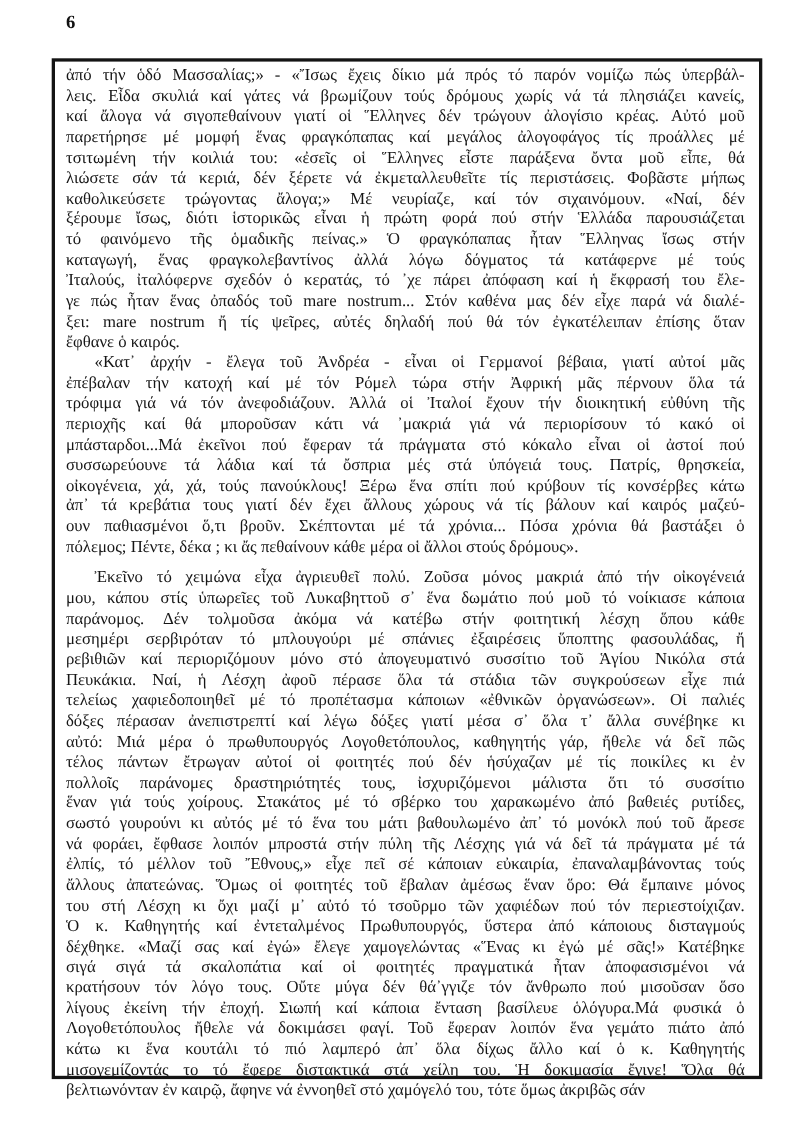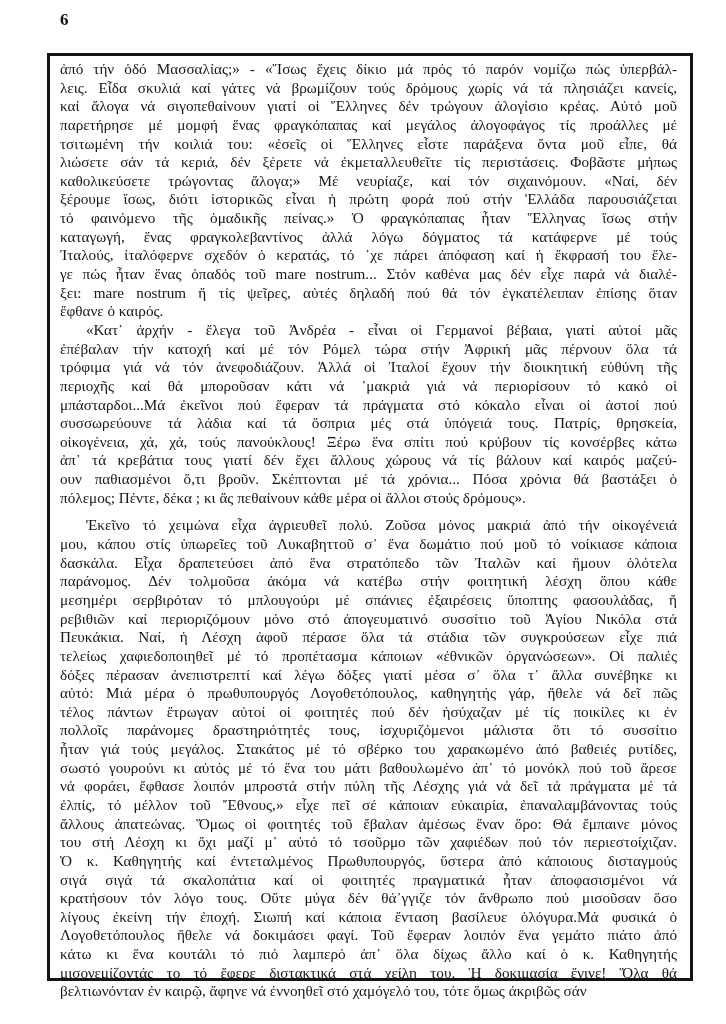--- a/index.html
+++ b/index.html
@@ -58,37 +58,37 @@
       <span class="line">συσσωρεύουνε τά λάδια καί τά ὄσπρια μές στά ὑπόγειά τους. Πατρίς, θρησκεία,</span>
       <span class="line">οἰκογένεια, χά, χά, τούς πανούκλους! Ξέρω ἕνα σπίτι πού κρύβουν τίς κονσέρβες κάτω</span>
       <span class="line">ἀπ᾽ τά κρεβάτια τους γιατί δέν ἔχει ἄλλους χώρους νά τίς βάλουν καί καιρός μαζεύ-</span>
       <span class="line">ουν παθιασμένοι ὅ,τι βροῦν. Σκέπτονται μέ τά χρόνια... Πόσα χρόνια θά βαστάξει ὁ</span>
       <span class="line last">πόλεμος; Πέντε, δέκα ; κι ἄς πεθαίνουν κάθε μέρα οἱ ἄλλοι στούς δρόμους».</span>
     </div>
   <div class="gap"></div>
   <div id="p2">
       <span class="line indent">Ἐκεῖνο τό χειμώνα εἶχα ἀγριευθεῖ πολύ. Ζοῦσα μόνος μακριά ἀπό τήν οἰκογένειά</span>
       <span class="line">μου, κάπου στίς ὑπωρεῖες τοῦ Λυκαβηττοῦ σ᾽ ἕνα δωμάτιο πού μοῦ τό νοίκιασε κάποια</span>
-      <span class="line">δασκάλα. Εἶχα δραπετεύσει ἀπό ἕνα στρατόπεδο τῶν Ἰταλῶν καί ἤμουν ὁλότελα</span>
       <span class="line">παράνομος. Δέν τολμοῦσα ἀκόμα νά κατέβω στήν φοιτητική λέσχη ὅπου κάθε</span>
       <span class="line">μεσημέρι σερβιρόταν τό μπλουγούρι μέ σπάνιες ἐξαιρέσεις ὕποπτης φασουλάδας, ἤ</span>
       <span class="line">ρεβιθιῶν καί περιοριζόμουν μόνο στό ἀπογευματινό συσσίτιο τοῦ Ἁγίου Νικόλα στά</span>
       <span class="line">Πευκάκια. Ναί, ἡ Λέσχη ἀφοῦ πέρασε ὅλα τά στάδια τῶν συγκρούσεων εἶχε πιά</span>
       <span class="line">τελείως χαφιεδοποιηθεῖ μέ τό προπέτασμα κάποιων «ἐθνικῶν ὀργανώσεων». Οἱ παλιές</span>
       <span class="line">δόξες πέρασαν ἀνεπιστρεπτί καί λέγω δόξες γιατί μέσα σ᾽ ὅλα τ᾽ ἄλλα συνέβηκε κι</span>
       <span class="line">αὐτό: Μιά μέρα ὁ πρωθυπουργός Λογοθετόπουλος, καθηγητής γάρ, ἤθελε νά δεῖ πῶς</span>
       <span class="line">τέλος πάντων ἔτρωγαν αὐτοί οἱ φοιτητές πού δέν ἡσύχαζαν μέ τίς ποικίλες κι ἐν</span>
       <span class="line">πολλοῖς παράνομες δραστηριότητές τους, ἰσχυριζόμενοι μάλιστα ὅτι τό συσσίτιο</span>
-      <span class="line">ἦταν γιά τούς μεγάλος. Στακάτος μέ τό σβέρκο του χαρακωμένο ἀπό βαθειές ρυτίδες,</span>
+      <span class="line">ἕναν γιά τούς χοίρους. Στακάτος μέ τό σβέρκο του χαρακωμένο ἀπό βαθειές ρυτίδες,</span>
       <span class="line">σωστό γουρούνι κι αὐτός μέ τό ἕνα του μάτι βαθουλωμένο ἀπ᾽ τό μονόκλ πού τοῦ ἄρεσε</span>
       <span class="line">νά φοράει, ἔφθασε λοιπόν μπροστά στήν πύλη τῆς Λέσχης γιά νά δεῖ τά πράγματα μέ τά</span>
       <span class="line">ἐλπίς, τό μέλλον τοῦ Ἔθνους,» εἶχε πεῖ σέ κάποιαν εὐκαιρία, ἐπαναλαμβάνοντας τούς</span>
       <span class="line">ἄλλους ἀπατεώνας. Ὅμως οἱ φοιτητές τοῦ ἔβαλαν ἀμέσως ἕναν ὅρο: Θά ἔμπαινε μόνος</span>
       <span class="line">του στή Λέσχη κι ὄχι μαζί μ᾽ αὐτό τό τσοῦρμο τῶν χαφιέδων πού τόν περιεστοίχιζαν.</span>
       <span class="line">Ὁ κ. Καθηγητής καί ἐντεταλμένος Πρωθυπουργός, ὕστερα ἀπό κάποιους δισταγμούς</span>
+      <span class="line">δέχθηκε. «Μαζί σας καί ἐγώ» ἔλεγε χαμογελώντας «Ἕνας κι ἐγώ μέ σᾶς!» Κατέβηκε</span>
       <span class="line">σιγά σιγά τά σκαλοπάτια καί οἱ φοιτητές πραγματικά ἦταν ἀποφασισμένοι νά</span>
       <span class="line">κρατήσουν τόν λόγο τους. Οὔτε μύγα δέν θά᾽γγιζε τόν ἄνθρωπο πού μισοῦσαν ὅσο</span>
       <span class="line">λίγους ἐκείνη τήν ἐποχή. Σιωπή καί κάποια ἔνταση βασίλευε ὁλόγυρα.Μά φυσικά ὁ</span>
       <span class="line">Λογοθετόπουλος ἤθελε νά δοκιμάσει φαγί. Τοῦ ἔφεραν λοιπόν ἕνα γεμάτο πιάτο ἀπό</span>
       <span class="line">κάτω κι ἕνα κουτάλι τό πιό λαμπερό ἀπ᾽ ὅλα δίχως ἄλλο καί ὁ κ. Καθηγητής</span>
       <span class="line">μισογεμίζοντάς το τό ἔφερε διστακτικά στά χείλη του. Ἡ δοκιμασία ἔγινε! Ὅλα θά</span>
       <span class="line last">βελτιωνόνταν ἐν καιρῷ, ἄφηνε νά ἐννοηθεῖ στό χαμόγελό του, τότε ὅμως ἀκριβῶς σάν</span>
     </div>
 </div>
 

